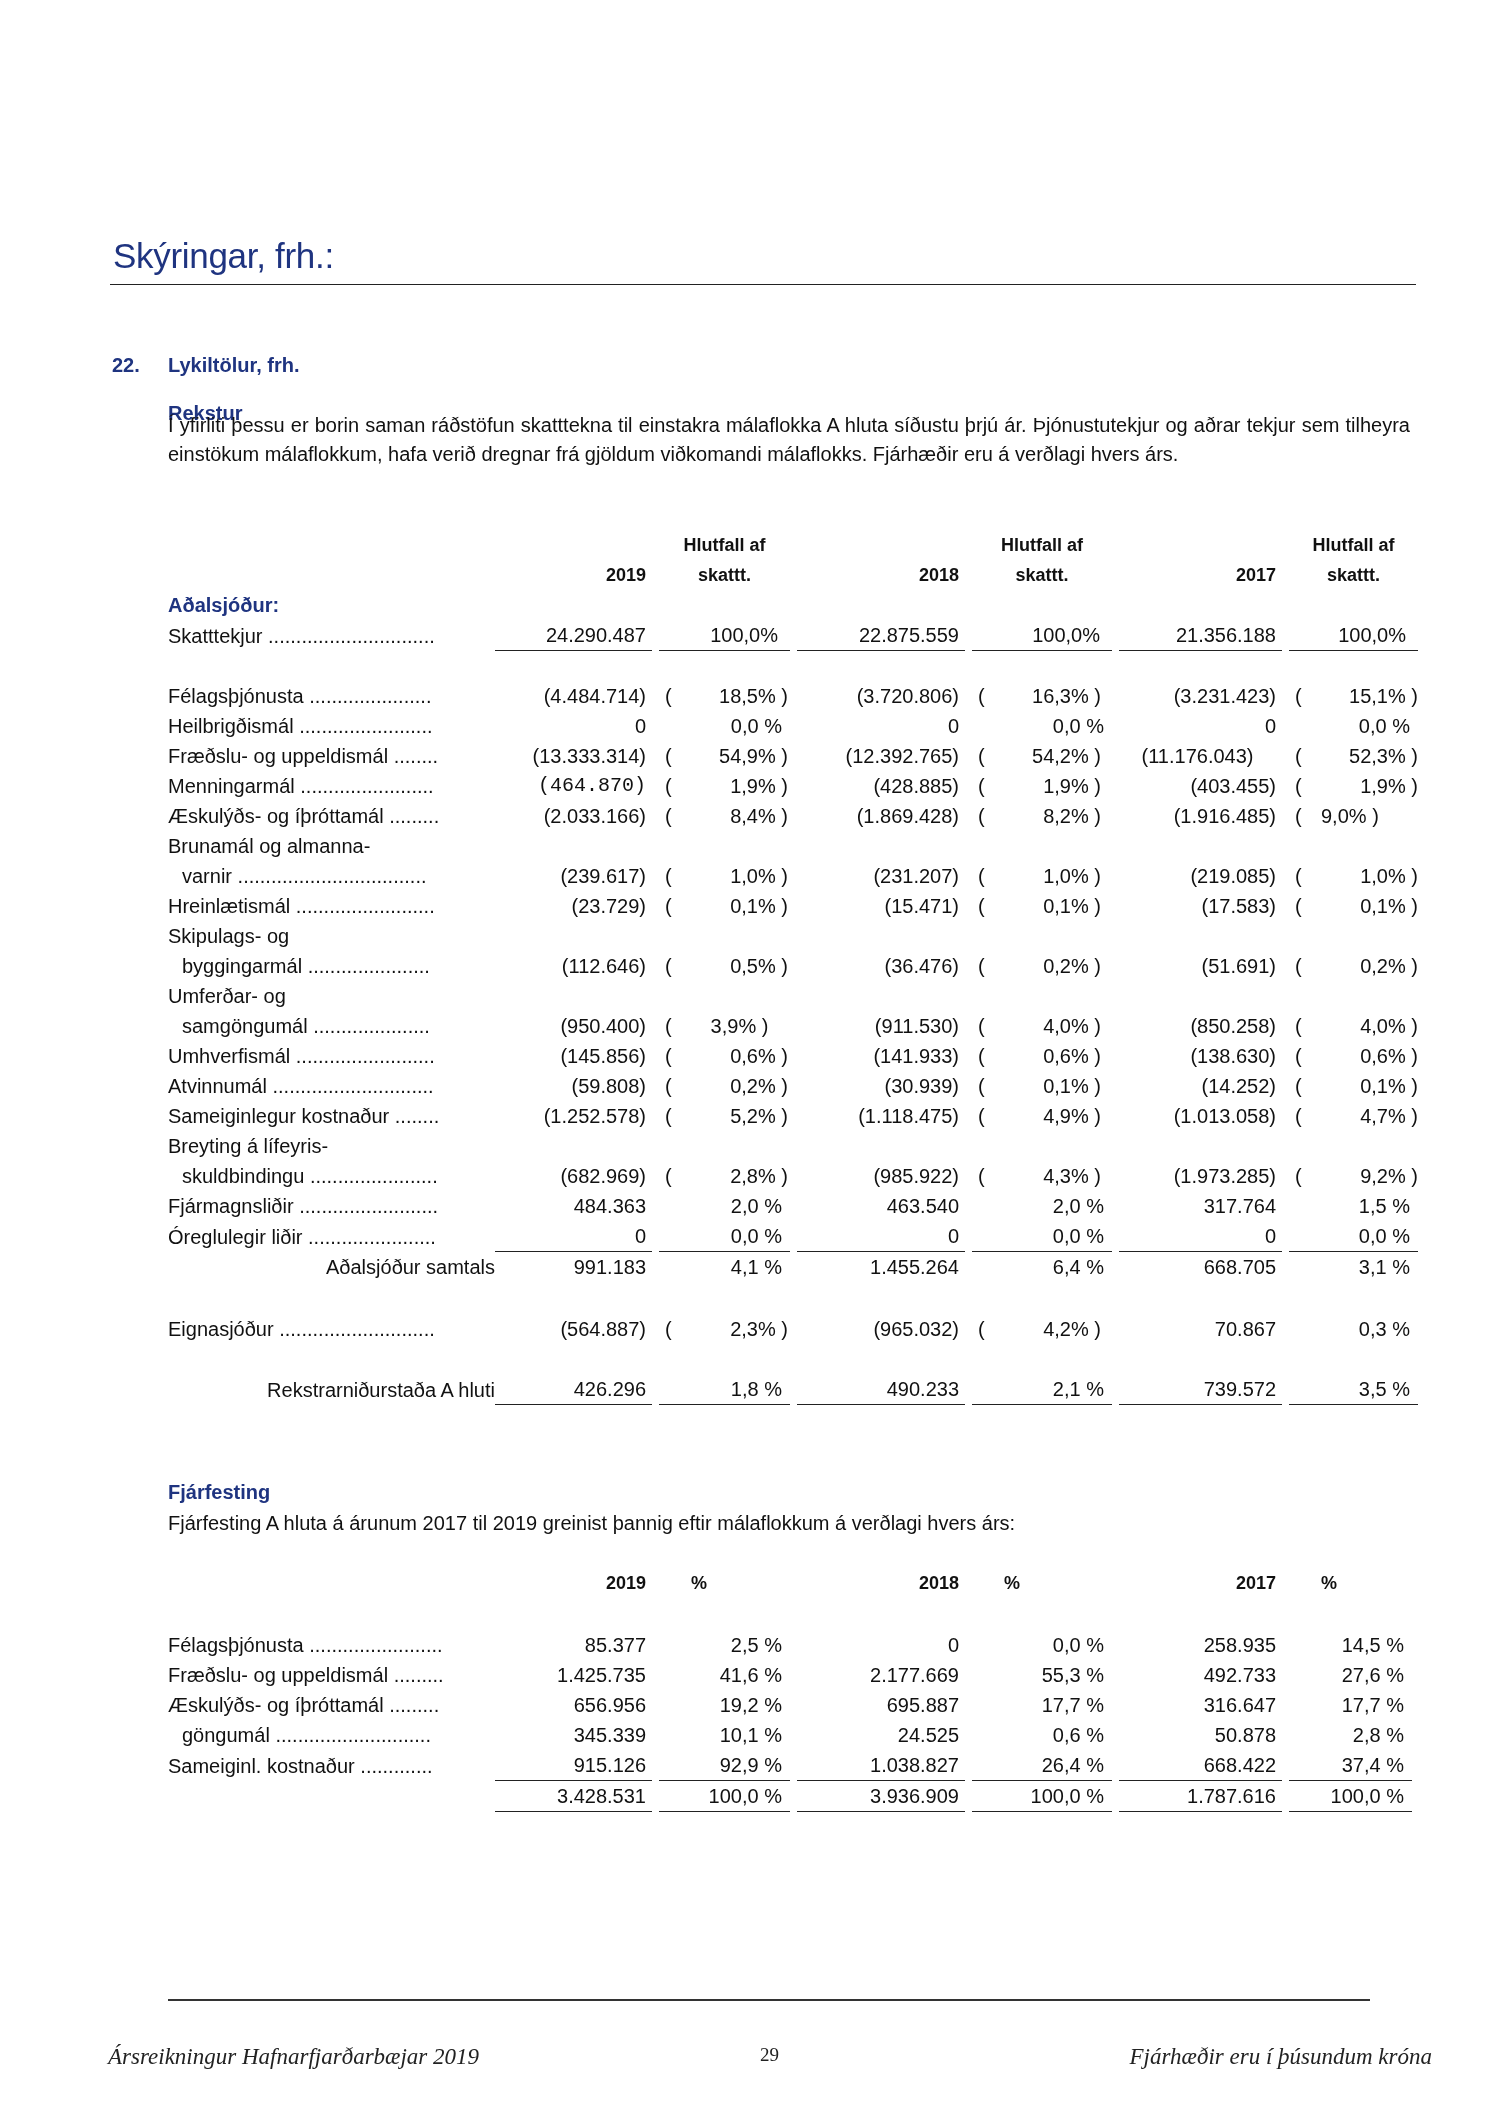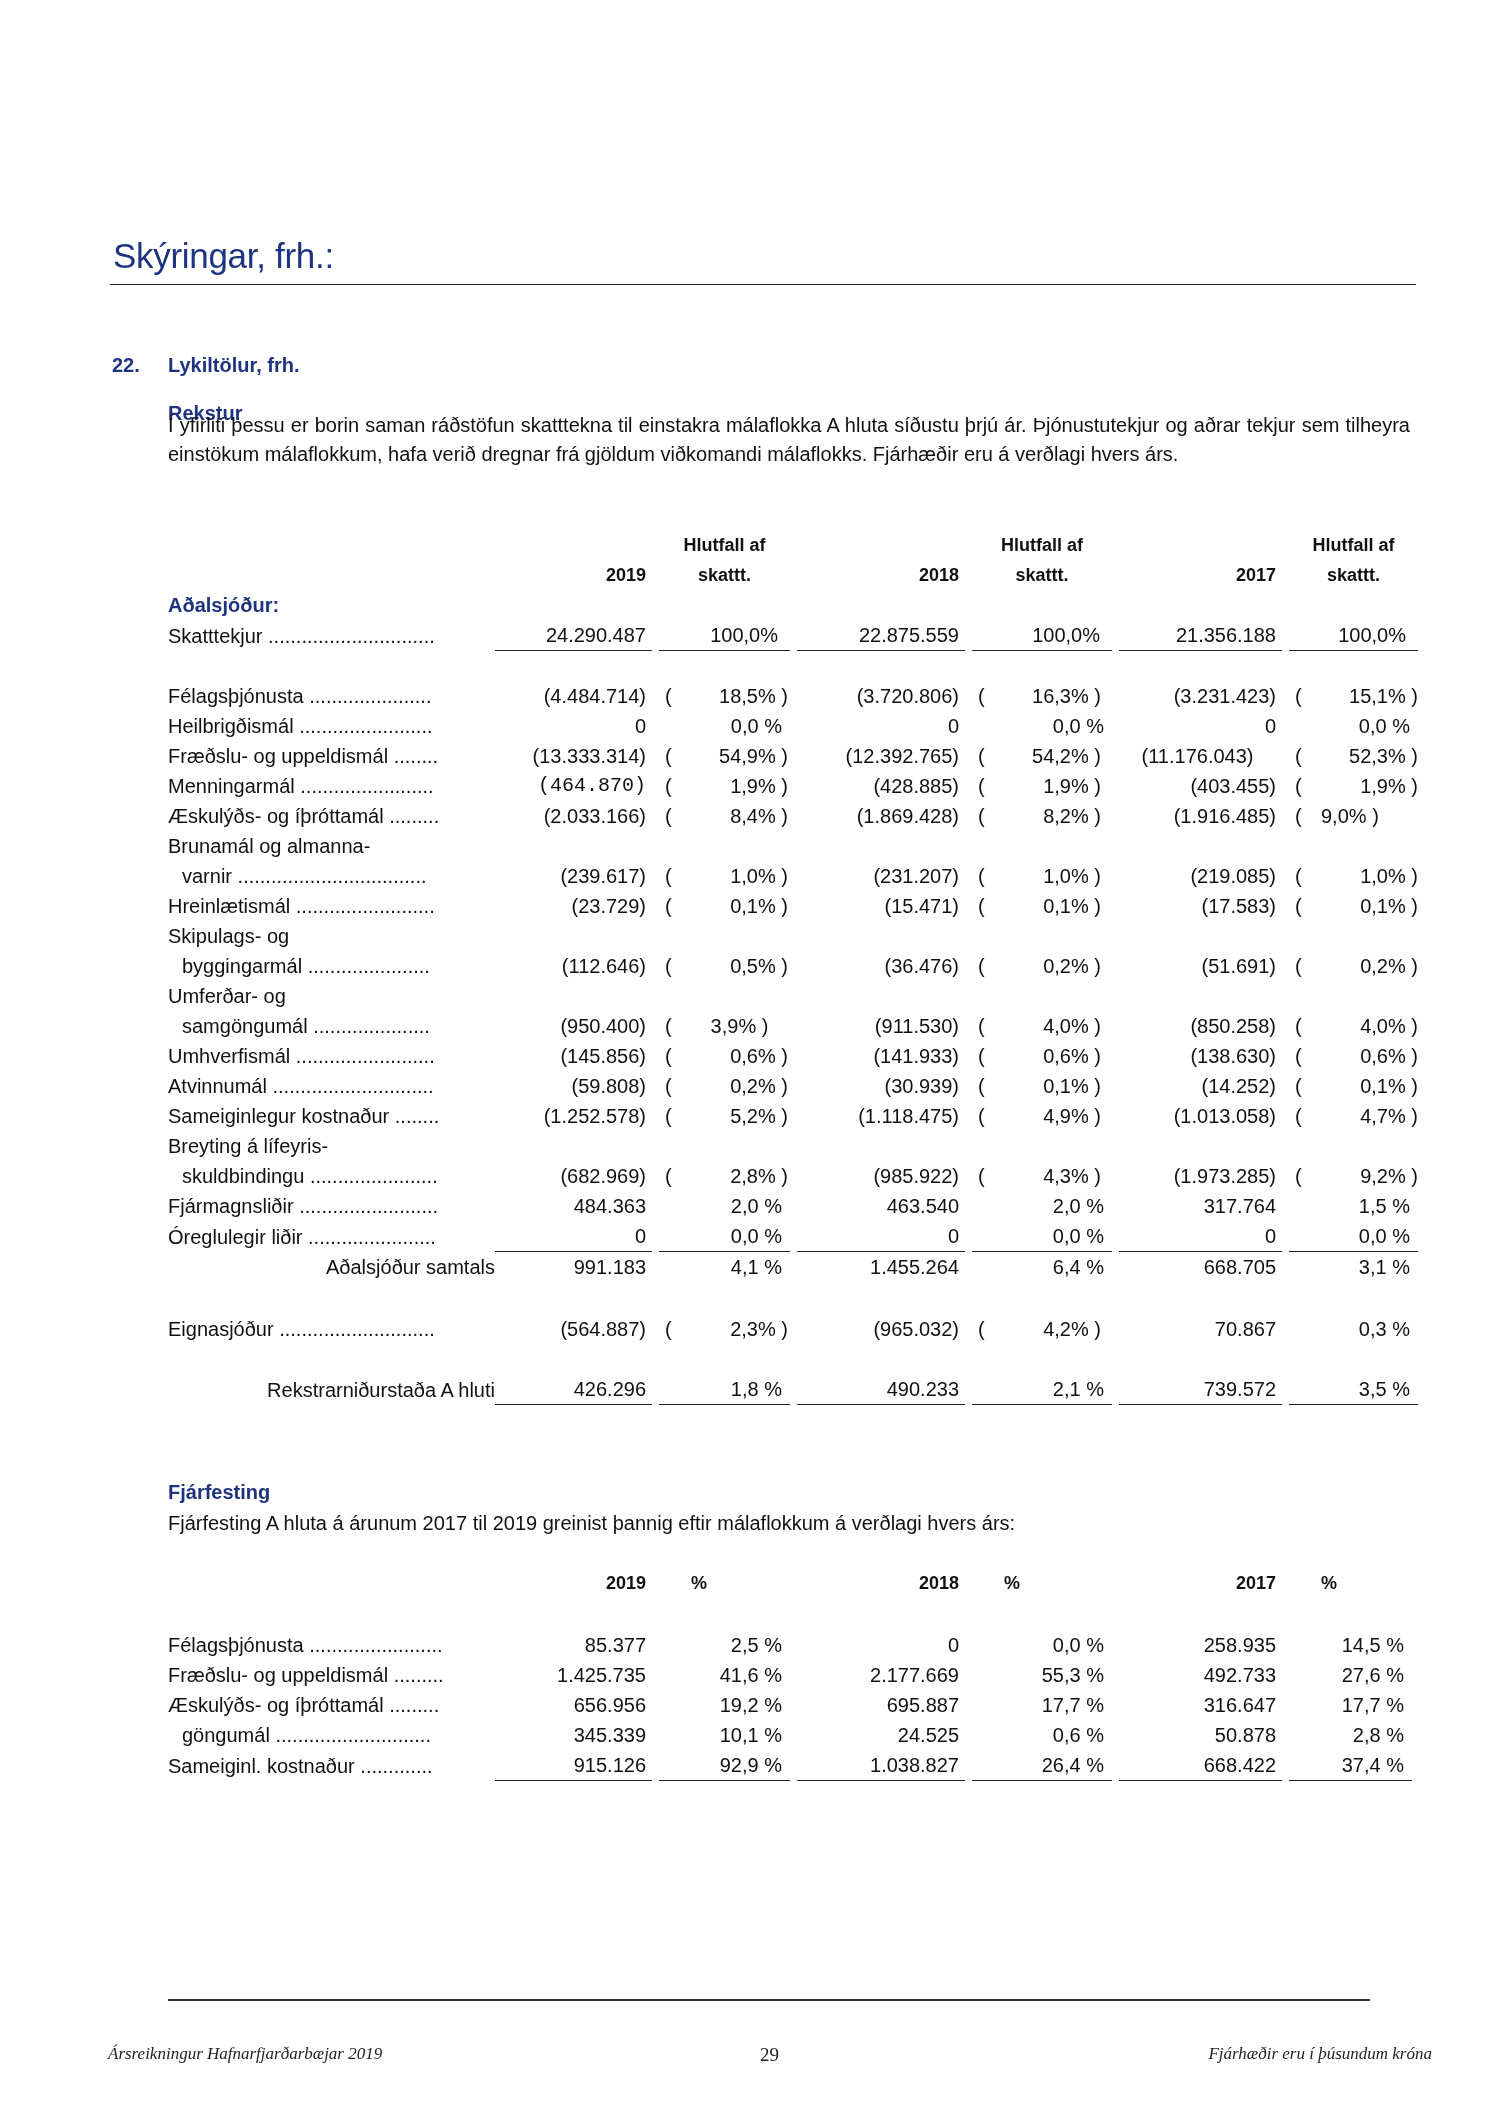--- a/index.html
+++ b/index.html
@@ -23,21 +23,21 @@
   .hdr td { font-weight: bold; font-size: 18px; }
   .hdr .c-p { text-align: center; }
   .group-label { color: #1f3480; font-weight: bold; font-size: 20px; }
   .dots { display: inline; }
   .ul td.cell { border-bottom: 1.5px solid #222; }
   .open-paren { display: inline-block; width: 26px; text-align: left; padding-left: 6px; }
   .right-lbl { text-align: right; padding-right: 8px; }
   .spacer td { height: 30px; }
 
   .footer-rule { left: 168px; top: 1999px; width: 1202px; border-top: 2px solid #333; }
-  .footer { top: 2044px; font-family: "Liberation Serif", serif; font-style: italic; font-size: 17px; color: #222; }
+  .footer { top: 2044px; font-family: "Liberation Serif", serif; font-style: italic; font-size: 23px; color: #222; }
   .footer.left { left: 108px; }
   .footer.center { left: 760px; font-style: normal; font-size: 19px; }
   .footer.right { right: 68px; }
 </style>
 </head>
 <body>
 
 <div class="abs page-title">Skýringar, frh.:</div>
 <div class="abs title-rule"></div>
 
@@ -537,19 +537,33 @@
         <td class="c-p cell" style="padding-right: 8px;"><span>92,9 %</span></td>
         <td class="gap"></td>
         <td class="c-v cell" style="padding-right: 6px;">1.038.827</td>
         <td class="gap"></td>
         <td class="c-p cell" style="padding-right: 8px;"><span>26,4 %</span></td>
         <td class="gap"></td>
         <td class="c-v cell" style="padding-right: 6px;">668.422</td>
         <td class="gap"></td>
         <td class="c-p cell" style="padding-right: 8px;"><span>37,4 %</span></td>
       </tr>
+      <tr class="ul">
+        <td class="c-label"></td>
+        <td class="c-v cell" style="padding-right: 6px;">3.428.531</td>
+        <td class="gap"></td>
+        <td class="c-p cell" style="padding-right: 8px;"><span>100,0 %</span></td>
+        <td class="gap"></td>
+        <td class="c-v cell" style="padding-right: 6px;">3.936.909</td>
+        <td class="gap"></td>
+        <td class="c-p cell" style="padding-right: 8px;"><span>100,0 %</span></td>
+        <td class="gap"></td>
+        <td class="c-v cell" style="padding-right: 6px;">1.787.616</td>
+        <td class="gap"></td>
+        <td class="c-p cell" style="padding-right: 8px;"><span>100,0 %</span></td>
+      </tr>
     </tbody>
 </table>
 
 <div class="abs footer-rule"></div>
 <div class="abs footer left">Ársreikningur Hafnarfjarðarbæjar 2019</div>
 <div class="abs footer center">29</div>
 <div class="abs footer right">Fjárhæðir eru í þúsundum króna</div>
 
 </body></html>

